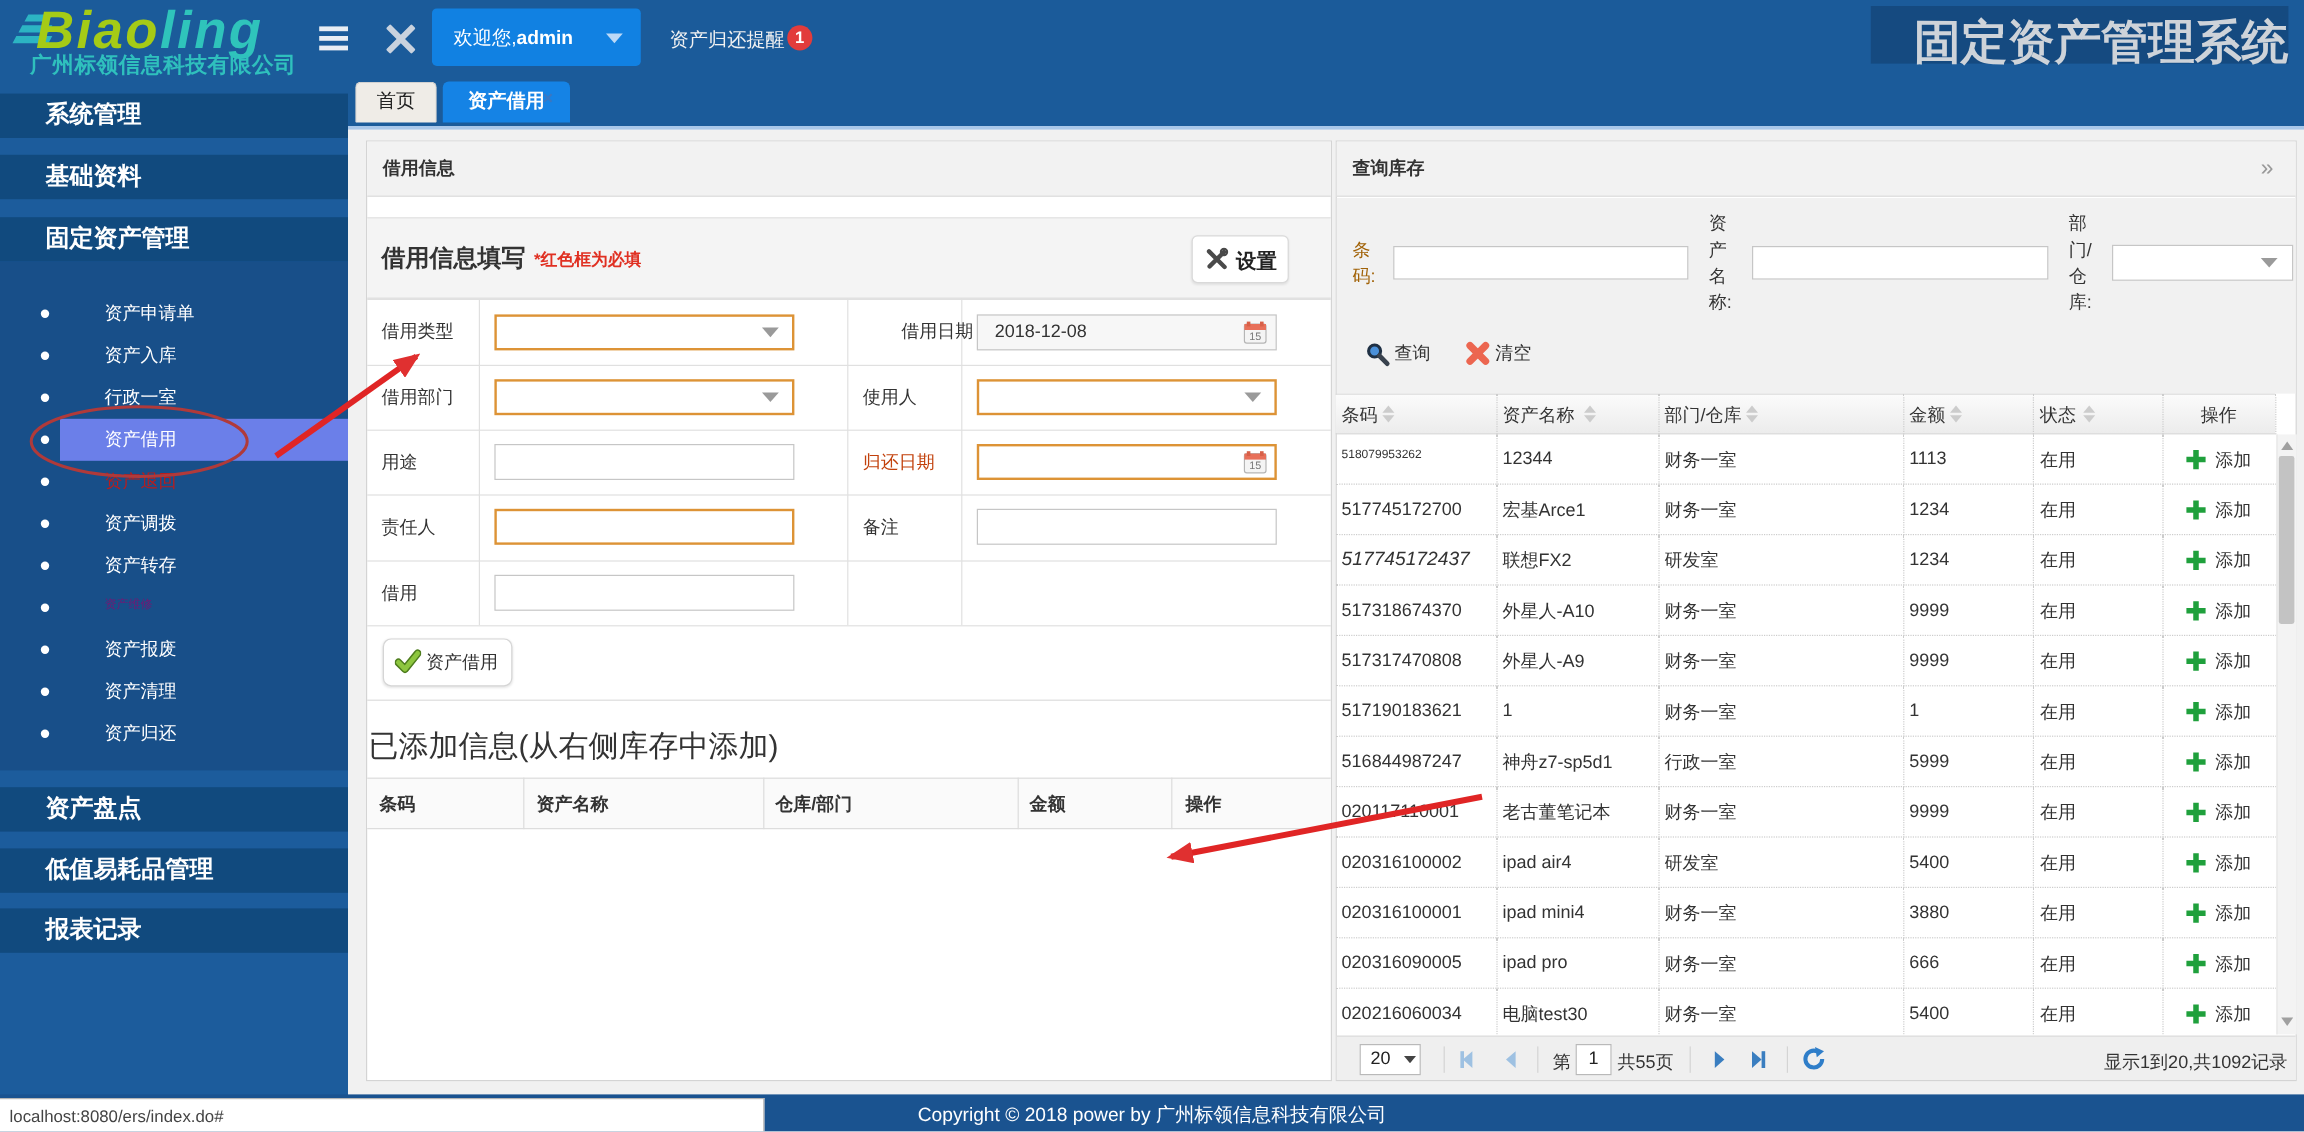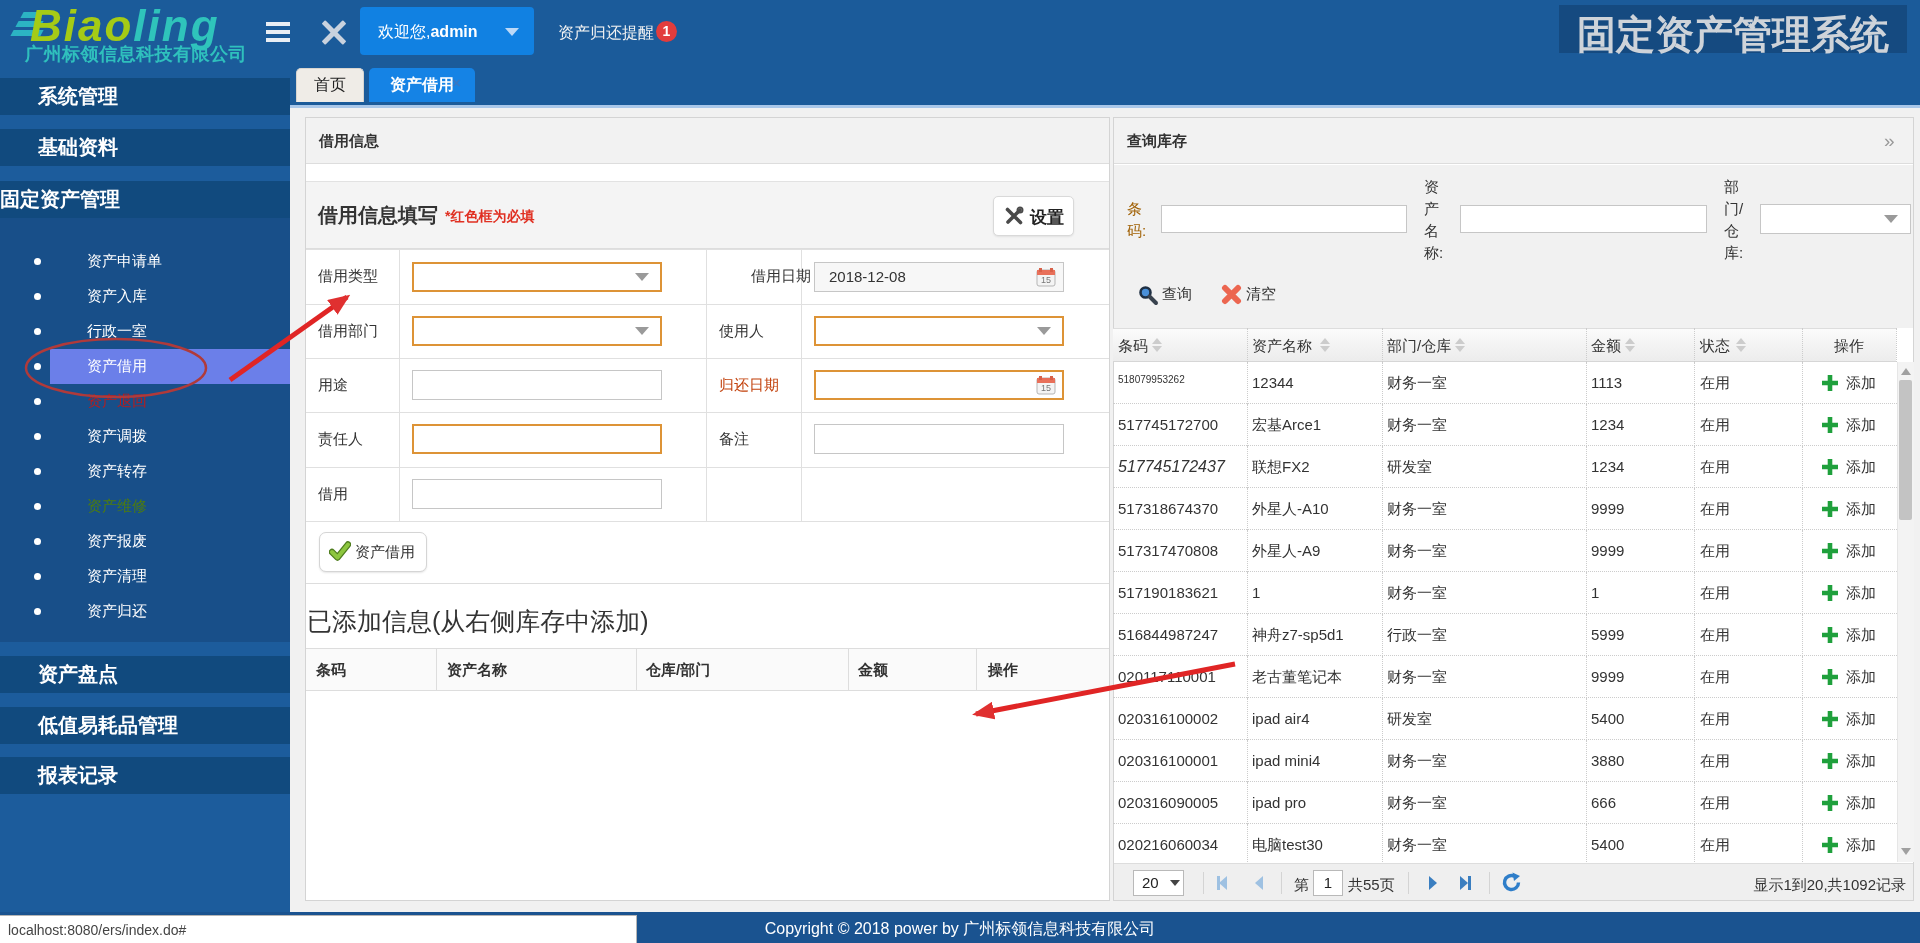--- a/index.html
+++ b/index.html
@@ -19,46 +19,46 @@
 <div class="abs" style="left:266px;top:30px;width:24px;height:4px;background:#e9eef4;"></div>
 <div class="abs" style="left:266px;top:38px;width:24px;height:4px;background:#e9eef4;"></div>
 <div class="abs" style="left:319px;top:30px;width:30px;height:5px;background:#c9d2de;transform:rotate(45deg);border-radius:1px;"></div>
 <div class="abs" style="left:319px;top:30px;width:30px;height:5px;background:#c9d2de;transform:rotate(-45deg);border-radius:1px;"></div>
 <div class="abs" style="left:360px;top:7px;width:174px;height:48px;background:#1181e2;border-radius:4px;"></div>
 <div class="abs" style="left:378px;top:22px;width:120px;height:20px;color:#fff;font-size:16px;">欢迎您,<b>admin</b></div>
 <div class="abs" style="left:505px;top:28px;width:0;height:0;border-left:7px solid transparent;border-right:7px solid transparent;border-top:8px solid #bcd9f7;"></div>
 <div class="abs" style="left:558px;top:23px;color:#f2f2f2;font-size:16px;">资产归还提醒</div>
 <div class="abs" style="left:656px;top:21px;width:21px;height:21px;background:#e23c3c;border-radius:50%;color:#fff;font-size:14px;font-weight:bold;text-align:center;line-height:21px;">1</div>
 <div class="abs" style="left:1559px;top:5px;width:348px;height:48px;background:#154a80;"></div>
-<div class="abs" style="left:1559px;top:8px;width:348px;text-align:center;color:#ced3d9;font-size:39px;font-weight:bold;">固定资产管理系统</div>
+<div class="abs" style="left:1559px;top:8px;width:348px;text-align:right;color:#ced3d9;font-size:39px;font-weight:bold;">固定资产管理系统</div>
 <div class="abs" style="left:296px;top:68px;width:68px;height:34px;background:#efece7;border:1px solid #d8d5d0;border-bottom:none;border-radius:5px 5px 0 0;text-align:center;line-height:32px;font-size:16px;color:#222;">首页</div>
 <div class="abs" style="left:369px;top:68px;width:106px;height:34px;background:#1583e5;border-radius:5px 5px 0 0;text-align:center;line-height:33px;font-size:16px;font-weight:bold;color:#fff;">资产借用</div>
 <div class="abs" style="left:452px;top:76px;width:14px;height:14px;color:#3a77c2;font-size:15px;line-height:14px;font-weight:bold;">×</div>
 <div class="abs" style="left:290px;top:105px;width:1630px;height:3px;background:#a9c7e9;"></div>
 <div class="abs" style="left:0;top:78px;width:290px;height:37px;background:#114a7e;color:#fff;font-size:20px;font-weight:bold;line-height:37px;padding-left:38px;">系统管理</div>
 <div class="abs" style="left:0;top:129px;width:290px;height:37px;background:#114a7e;color:#fff;font-size:20px;font-weight:bold;line-height:37px;padding-left:38px;">基础资料</div>
-<div class="abs" style="left:0;top:181px;width:290px;height:37px;background:#114a7e;color:#fff;font-size:20px;font-weight:bold;line-height:37px;">固定资产管理</div>
+<div class="abs" style="left:0;top:181px;width:290px;height:37px;background:#114a7e;color:#fff;font-size:20px;font-weight:bold;line-height:37px;padding-left:38px;">固定资产管理</div>
 <div class="abs" style="left:0;top:218px;width:290px;height:424px;background:#184f89;"></div>
 <div class="abs" style="left:50px;top:349px;width:240px;height:35px;background:#6b7fe9;"></div>
 <div class="abs" style="left:34px;top:258px;width:7px;height:7px;background:#fff;border-radius:50%;"></div>
 <div class="abs" style="left:87px;top:252px;color:#fff;font-size:15px;">资产申请单</div>
 <div class="abs" style="left:34px;top:293px;width:7px;height:7px;background:#fff;border-radius:50%;"></div>
 <div class="abs" style="left:87px;top:287px;color:#fff;font-size:15px;">资产入库</div>
 <div class="abs" style="left:34px;top:328px;width:7px;height:7px;background:#fff;border-radius:50%;"></div>
 <div class="abs" style="left:87px;top:322px;color:#fff;font-size:15px;">行政一室</div>
 <div class="abs" style="left:34px;top:363px;width:7px;height:7px;background:#fff;border-radius:50%;"></div>
 <div class="abs" style="left:87px;top:357px;color:#fff;font-size:15px;">资产借用</div>
 <div class="abs" style="left:34px;top:398px;width:7px;height:7px;background:#fff;border-radius:50%;"></div>
 <div class="abs" style="left:87px;top:392px;color:#b91c1c;font-size:15px;">资产退回</div>
 <div class="abs" style="left:34px;top:433px;width:7px;height:7px;background:#fff;border-radius:50%;"></div>
 <div class="abs" style="left:87px;top:427px;color:#fff;font-size:15px;">资产调拨</div>
 <div class="abs" style="left:34px;top:468px;width:7px;height:7px;background:#fff;border-radius:50%;"></div>
 <div class="abs" style="left:87px;top:462px;color:#fff;font-size:15px;">资产转存</div>
 <div class="abs" style="left:34px;top:503px;width:7px;height:7px;background:#fff;border-radius:50%;"></div>
-<div class="abs" style="left:87px;top:497px;color:#4d7c0f;font-size:15px;">资产维修</div>
+<div class="abs" style="left:87px;top:497px;color:#701a75;font-size:10px;">资产维修</div>
 <div class="abs" style="left:34px;top:538px;width:7px;height:7px;background:#fff;border-radius:50%;"></div>
 <div class="abs" style="left:87px;top:532px;color:#fff;font-size:15px;">资产报废</div>
 <div class="abs" style="left:34px;top:573px;width:7px;height:7px;background:#fff;border-radius:50%;"></div>
 <div class="abs" style="left:87px;top:567px;color:#fff;font-size:15px;">资产清理</div>
 <div class="abs" style="left:34px;top:608px;width:7px;height:7px;background:#fff;border-radius:50%;"></div>
 <div class="abs" style="left:87px;top:602px;color:#fff;font-size:15px;">资产归还</div>
 <div class="abs" style="left:0;top:656px;width:290px;height:37px;background:#114a7e;color:#fff;font-size:20px;font-weight:bold;line-height:37px;padding-left:38px;">资产盘点</div>
 <div class="abs" style="left:0;top:707px;width:290px;height:37px;background:#114a7e;color:#fff;font-size:20px;font-weight:bold;line-height:37px;padding-left:38px;">低值易耗品管理</div>
 <div class="abs" style="left:0;top:757px;width:290px;height:37px;background:#114a7e;color:#fff;font-size:20px;font-weight:bold;line-height:37px;padding-left:38px;">报表记录</div>
 <div class="abs" style="left:305px;top:117px;width:805px;height:784px;background:#fff;border:1px solid #d4d4d4;"></div>

